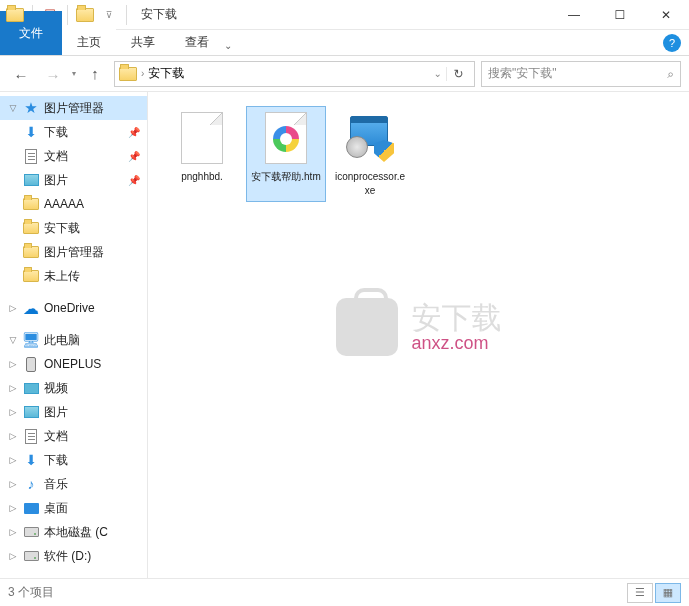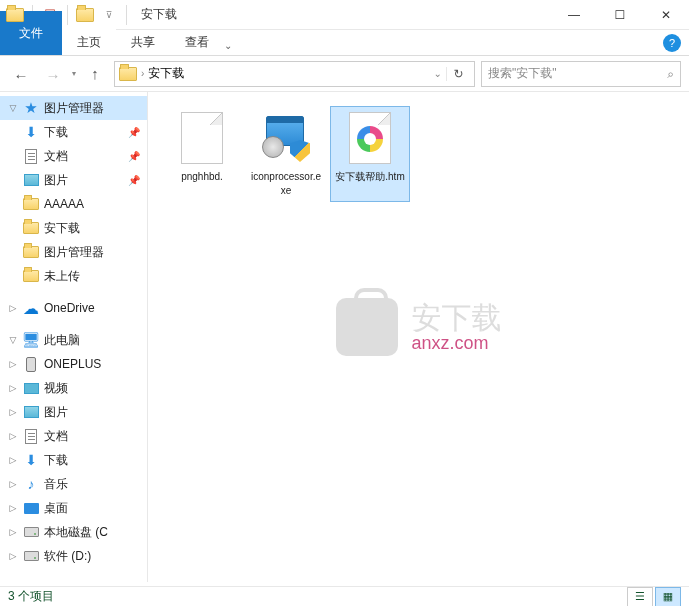--- a/index.html
+++ b/index.html
@@ -74,21 +74,21 @@
 .exe-gear { position: absolute; left: 0; bottom: 4px; width: 22px; height: 22px; border-radius: 50%; background: radial-gradient(#e8e8e8,#b0b0b0); border: 1px solid #888; }
 .exe-shield { position: absolute; right: 0; bottom: 0; width: 20px; height: 22px; background: linear-gradient(135deg,#2d8bd6 0 50%, #f7c43c 50% 100%); clip-path: polygon(50% 0, 100% 15%, 100% 60%, 50% 100%, 0 60%, 0 15%); }
 .iname { line-height: 14px; word-break: break-all; }
 
 .watermark { position: absolute; left: 50%; top: 48%; transform: translate(-50%,-50%); color: #d2d2d2; font-size: 30px; font-weight: 400; display: flex; align-items: center; gap: 14px; pointer-events: none; opacity: 0.75; }
 .wm-ico { width: 62px; height: 58px; border-radius: 10px; background: #d2d2d2; position: relative; }
 .wm-ico::before { content: ""; position: absolute; top: -10px; left: 18px; width: 26px; height: 12px; border: 4px solid #d2d2d2; border-bottom: none; border-radius: 10px 10px 0 0; }
 .wm-txt { line-height: 1.1; }
 .wm-txt .s { font-size: 18px; color: #be185d; }
 
-.status { position: absolute; left: 0; right: 0; bottom: 0; height: 20px; border-top: 1px solid #e8e8e8; display: flex; align-items: center; font-size: 12px; color: #14532d; padding: 0 8px; background: #fff; }
+.status { position: absolute; left: 0; right: 0; bottom: 0; height: 28px; border-top: 1px solid #e8e8e8; display: flex; align-items: center; font-size: 12px; color: #737373; padding: 0 8px; background: #fff; }
 .status .spacer { flex: 1; }
 .viewbtn { width: 26px; height: 20px; border: 1px solid #ccc; margin-left: 2px; display: flex; align-items: center; justify-content: center; font-size: 11px; }
 .viewbtn.active { background: #cde8ff; border-color: #7cb8e8; }
 
 
 .sidebar::-webkit-scrollbar { width: 14px; }
 .sidebar::-webkit-scrollbar-track { background: #f0f0f0; }
 .sidebar::-webkit-scrollbar-thumb { background: #c8c8c8; }
 </style>
 </head>
@@ -278,41 +278,41 @@
 
   <div class="content">
     <div class="item">
       <div class="thumb">
         <div class="file-page">
             <div class="fold"></div>
           </div>
       </div>
       <div class="iname">pnghhbd.</div>
     </div>
-    <div class="item">
-      <div class="thumb">
-        <div class="exe-ico">
-          <div class="exe-win"></div>
-          <div class="exe-gear"></div>
-          <div class="exe-shield"></div>
-        </div>
-      </div>
-      <div class="iname">iconprocessor.exe</div>
-    </div>
     <div class="item sel">
       <div class="thumb">
         <div class="file-page">
             <div class="fold"></div>
           <div class="htm-body">
               <div class="segcircle"></div>
             </div>
         </div>
       </div>
       <div class="iname">安下载帮助.htm</div>
     </div>
+    <div class="item">
+      <div class="thumb">
+        <div class="exe-ico">
+          <div class="exe-win"></div>
+          <div class="exe-gear"></div>
+          <div class="exe-shield"></div>
+        </div>
+      </div>
+      <div class="iname">iconprocessor.exe</div>
+    </div>
 
     <div class="watermark">
       <div class="wm-ico"></div>
       <div class="wm-txt">
         <div>安下载</div>
         <div class="s">anxz.com</div>
       </div>
     </div>
   </div>
 </div>

